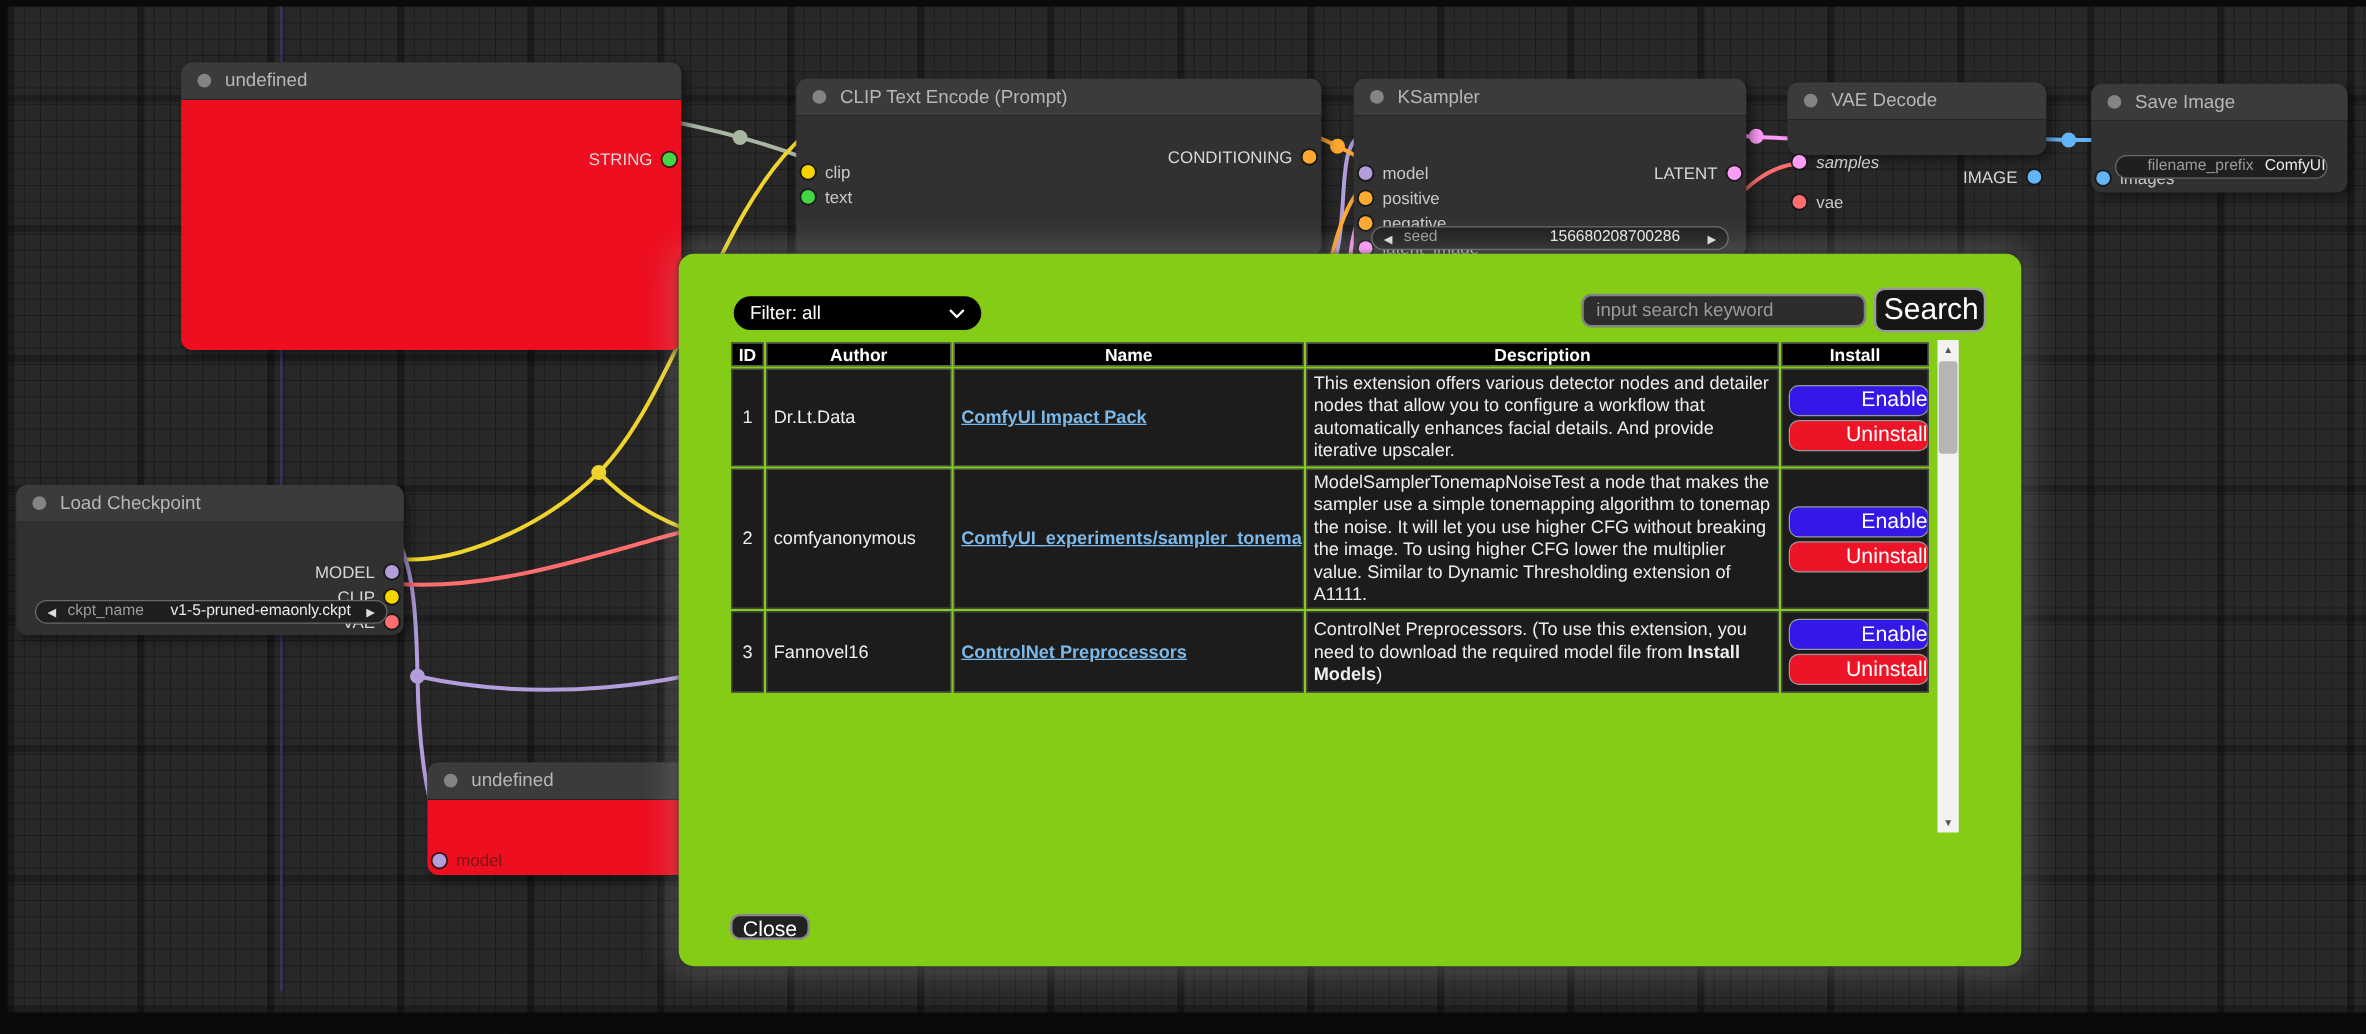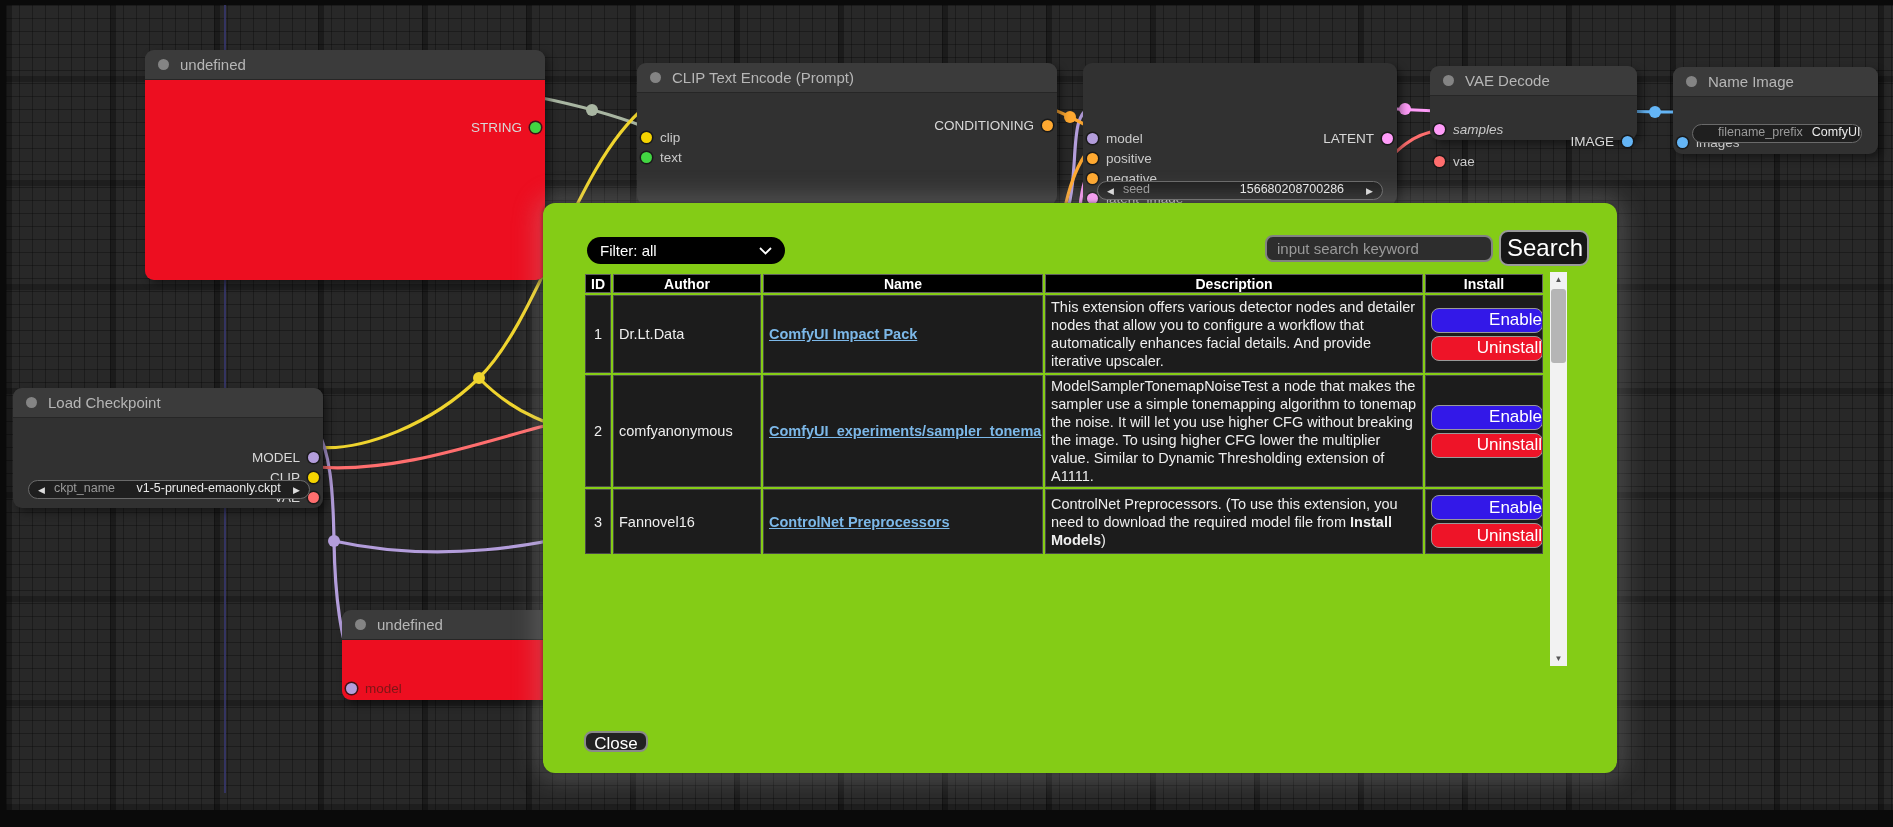--- a/index.html
+++ b/index.html
@@ -123,20 +123,24 @@
         <div class="slot in" style="top: 86px;">
           <span class="sdot" style="background: rgb(66, 214, 66);"></span>
           <span class="slot-label">text</span>
         </div>
         <div class="slot out" style="top: 54px;">
           <span class="sdot" style="background: rgb(255, 169, 49);"></span>
           <span class="slot-label">CONDITIONING</span>
         </div>
       </div>
       <div class="node" style="left: 1083px; top: 63px; width: 314px; height: 142px;">
+        <div class="node-header">
+          <span class="hdot"></span>
+          <span class="node-title">KSampler</span>
+        </div>
         <div class="node-body"></div>
         <div class="slot in" style="top: 67px;">
           <span class="sdot" style="background: rgb(179, 157, 219);"></span>
           <span class="slot-label">model</span>
         </div>
         <div class="slot in" style="top: 87px;">
           <span class="sdot" style="background: rgb(255, 169, 49);"></span>
           <span class="slot-label">positive</span>
         </div>
         <div class="slot in" style="top: 107px;">
@@ -153,21 +157,21 @@
         </div>
         <div class="widget" style="left: 14px; top: 118px; width: 286px;">
           <span class="warrow">◀</span>
           <span class="wlabel">seed</span>
           <span class="wflex"></span>
           <span class="wvalue">156680208700286</span>
           <span class="wgap"></span>
           <span class="warrow">▶</span>
         </div>
       </div>
-      <div class="node" style="left: 1430px; top: 66px; width: 207px; height: 74px;">
+      <div class="node" style="left: 1430px; top: 66px; width: 207px; height: 58px;">
         <div class="node-header">
           <span class="hdot"></span>
           <span class="node-title">VAE Decode</span>
         </div>
         <div class="node-body"></div>
         <div class="slot in" style="top: 55px; font-style: italic;">
           <span class="sdot" style="background: rgb(255, 156, 249);"></span>
           <span class="slot-label">samples</span>
         </div>
         <div class="slot in" style="top: 87px;">
@@ -175,21 +179,21 @@
           <span class="slot-label">vae</span>
         </div>
         <div class="slot out" style="top: 67px;">
           <span class="sdot" style="background: rgb(100, 181, 246);"></span>
           <span class="slot-label">IMAGE</span>
         </div>
       </div>
       <div class="node" style="left: 1673px; top: 67px; width: 205px; height: 87px;">
         <div class="node-header">
           <span class="hdot"></span>
-          <span class="node-title">Name Image</span>
+          <span class="node-title">Save Image</span>
         </div>
         <div class="node-body"></div>
         <div class="slot in" style="top: 67px;">
           <span class="sdot" style="background: rgb(100, 181, 246);"></span>
           <span class="slot-label">images</span>
         </div>
         <div class="widget" style="left: 19px; top: 57px; width: 170px;">
           <span class="wlabel" style="margin-left: 16px;">filename_prefix</span>
           <span class="wflex"></span>
           <span class="wvalue" style="margin-right: 8px;">ComfyUI</span>

